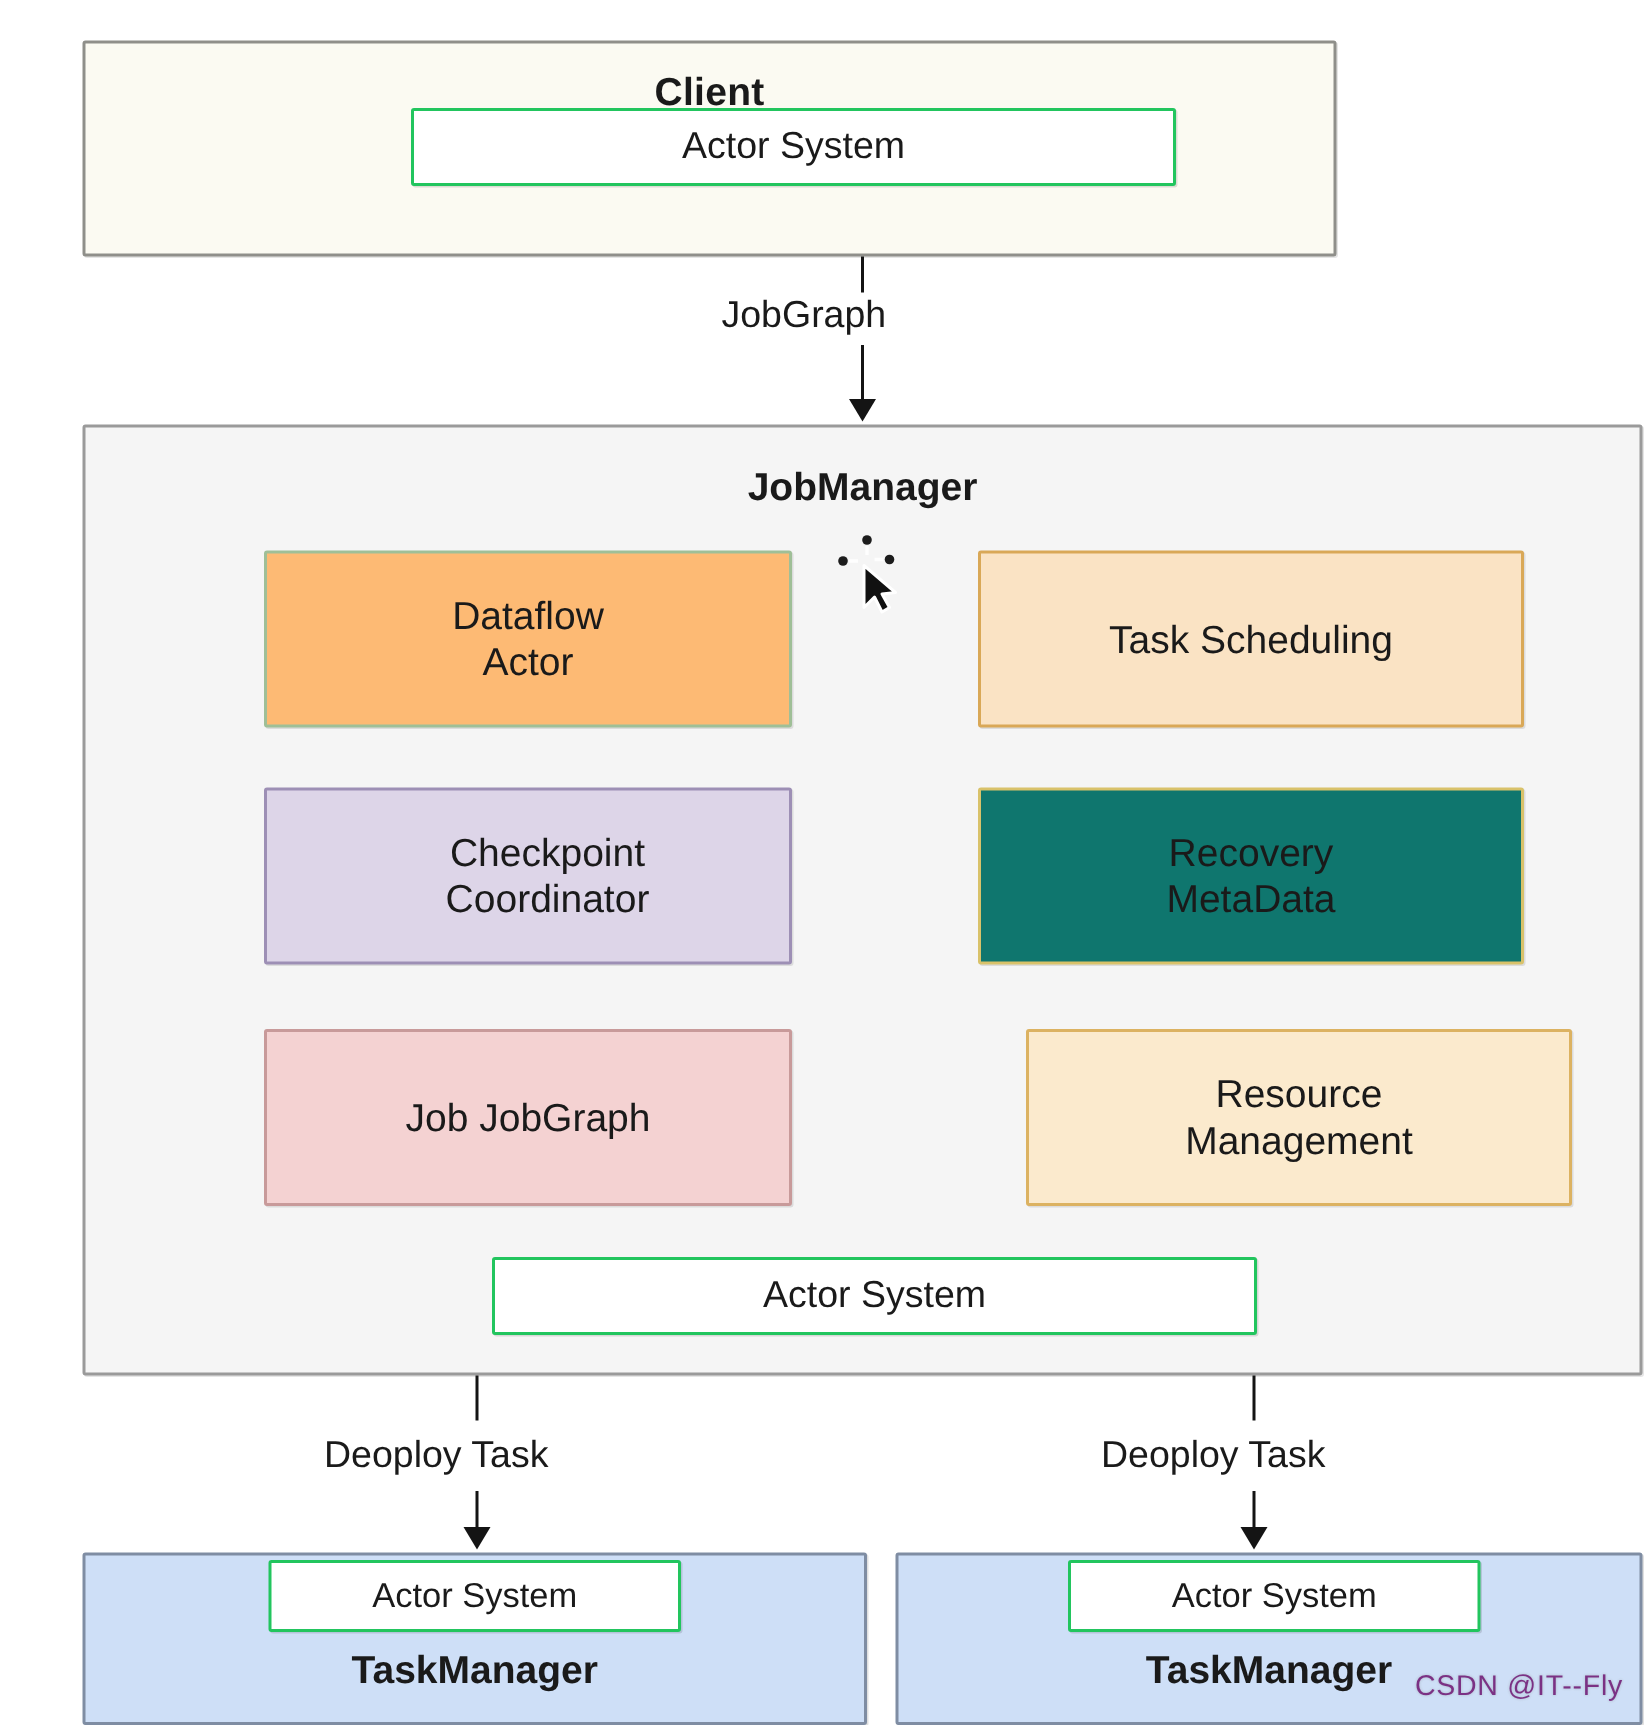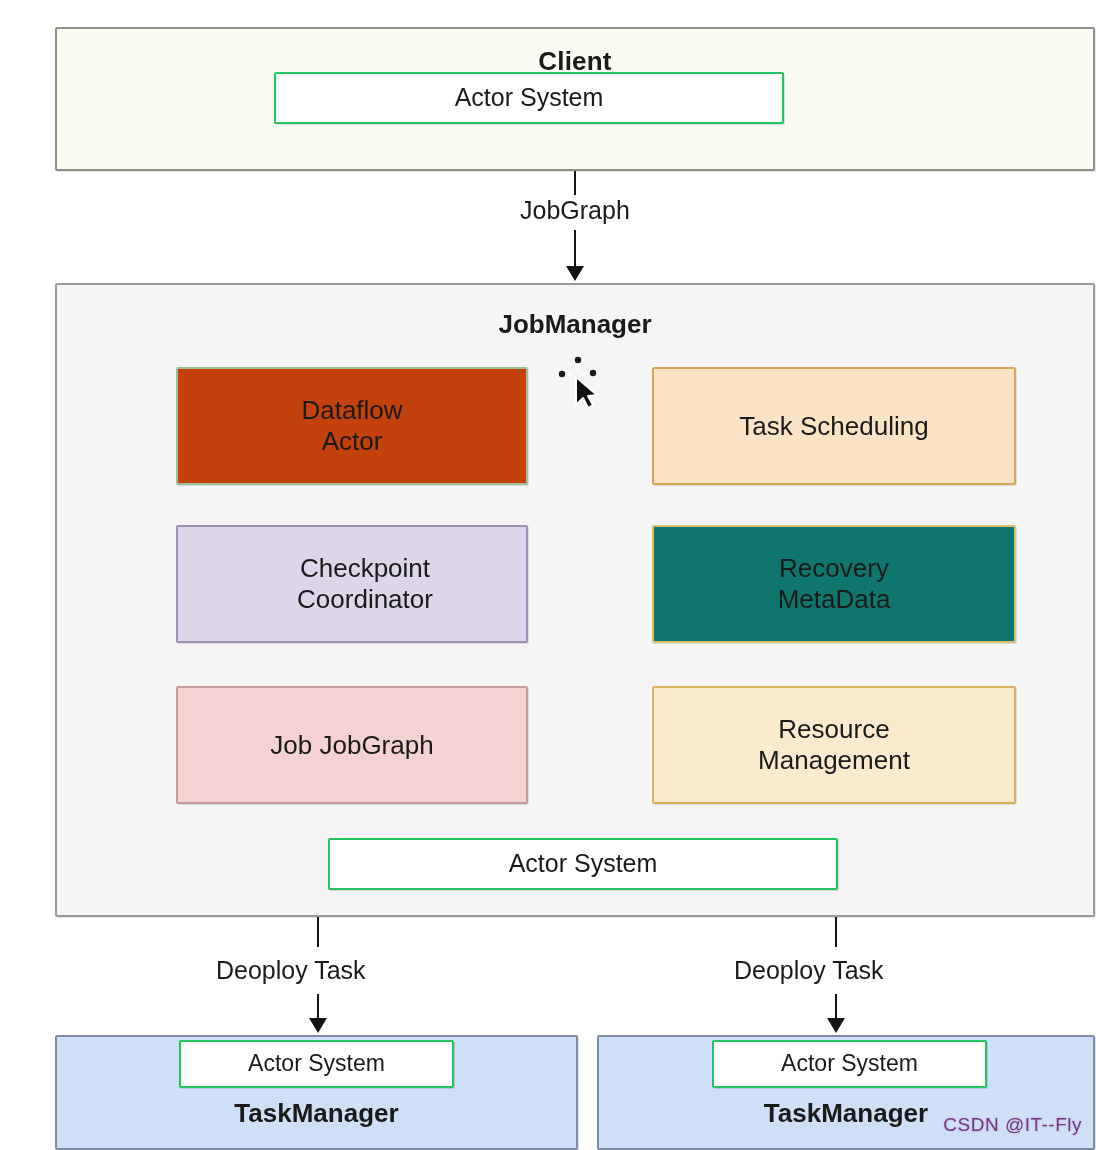--- a/index.html
+++ b/index.html
@@ -30,21 +30,21 @@
     align-items: center;
     justify-content: center;
     text-align: center;
     line-height: 1.18;
   }
 
   
   .client-box {
     left: 55px;
     top: 27px;
-    width: 1040px;
+    width: 836px;
     height: 144px;
     background: #fbfaf2;
     border: 2px solid #8f8f8a;
     border-radius: 2px;
     box-shadow: 1px 1px 0 rgba(0,0,0,0.10);
     display: block;
   }
   .client-title {
     position: absolute;
     top: 17px;
@@ -89,21 +89,21 @@
     position: absolute;
     font-size: 25px;
     white-space: nowrap;
     background: #ffffff;
     padding: 0 5px;
   }
 
   .jobgraph-line-a { left: 574px; top: 171px; height: 24px; }
   .jobgraph-line-b { left: 574px; top: 230px; height: 40px; }
   .jobgraph-arrow  { left: 566px; top: 266px; }
-  .jobgraph-label  { left: 515px; top: 196px; }
+  .jobgraph-label  { left: 476px; top: 196px; }
 
   
   .jobmanager-box {
     left: 55px;
     top: 283px;
     width: 1040px;
     height: 634px;
     background: #f5f5f5;
     border: 2px solid #9a9a9a;
     border-radius: 2px;
@@ -127,26 +127,26 @@
     border-radius: 2px;
     font-size: 26px;
     box-shadow: 1px 1px 0 rgba(0,0,0,0.10);
   }
   .tile-col-left  { left: 176px; width: 352px; }
   .tile-col-right { left: 652px; width: 364px; }
   .tile-row-1 { top: 367px; height: 118px; }
   .tile-row-2 { top: 525px; height: 118px; }
   .tile-row-3 { top: 686px; height: 118px; }
 
-  .fill-green  { background: #c2410c; border-color: #9fbf97; }
+  .fill-green  { background: #fdba74; border-color: #9fbf97; }
   .fill-purple { background: #ddd5e8; border-color: #9d8fb5; padding-left: 26px; }
   .fill-pink   { background: #f4d2d2; border-color: #c89a9a; }
   .fill-peach  { background: #fae3c4; border-color: #d9a857; }
   .fill-cream  { background: #0f766e; border-color: #d9c26a; }
-  .fill-sand   { background: #fbeacd; border-color: #dcb261; }
+  .fill-sand   { background: #fbeacd; border-color: #dcb261; margin-left: 32px; }
 
   .jm-actor {
     left: 328px;
     top: 838px;
     width: 510px;
     height: 52px;
   }
 
   
   .dep-line-a-l { left: 317px; top: 917px; height: 30px; }

